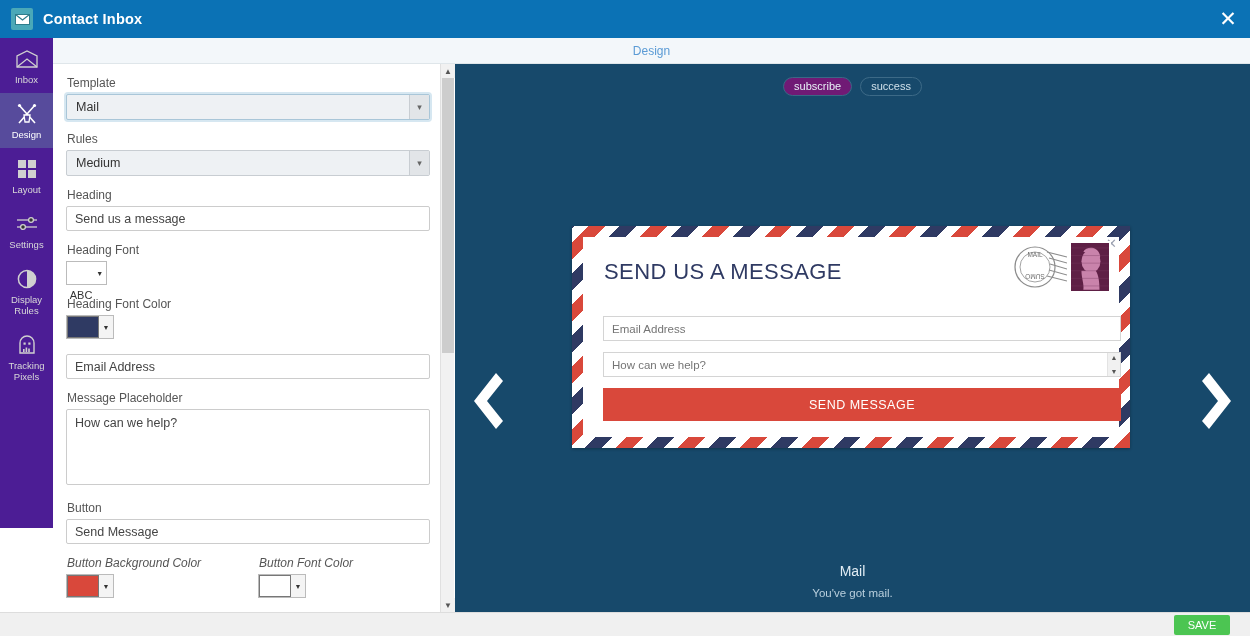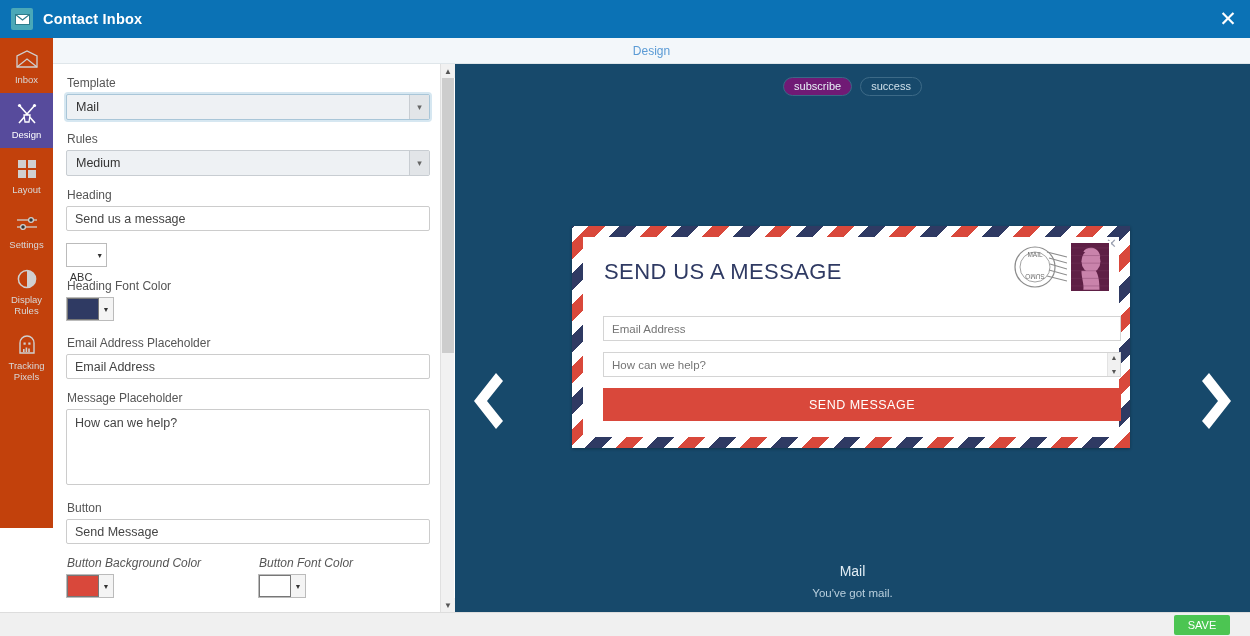--- a/index.html
+++ b/index.html
@@ -26,21 +26,21 @@
   .close-btn {
     position:absolute; right:0; top:0; width:44px; height:38px;
     display:flex; align-items:center; justify-content:center;
     color:#fff; font-size:21px; font-weight:300; cursor:pointer;
     font-family:"DejaVu Sans", sans-serif; line-height:1;
   }
 
   
   .rail {
     position:absolute; left:0; top:38px; width:53px; height:490px;
-    background:#c2410c;
+    background:#4c1d95;
   }
   .rail-item {
     width:53px; padding:9px 2px 8px; text-align:center; cursor:pointer;
     color:#cfcfcf;
   }
   .rail-item.active { background:#574b9c; color:#fff; }
   .rail-ico { height:24px; display:flex; align-items:center; justify-content:center; }
   .rail-ico svg { display:block; }
   .rail-label {
     font-size:9.5px; line-height:11px; margin-top:3px; color:#d8d8d8;
@@ -338,36 +338,36 @@
         <span class="arrowbox">▾</span>
       </div>
     </div>
 
     <div class="group">
       <div class="fieldlabel">Heading</div>
       <input class="textinput" type="text" value="Send us a message" style="">
     </div>
 
     <div class="group">
+      <div class="fieldlabel">Heading Font</div>
       <div class="fontpick">
         <span class="fp-t">ABC</span>
         <span class="fp-c">▼</span>
       </div>
     </div>
 
     <div class="group">
       <div class="fieldlabel">Heading Font Color</div>
       <div class="colorpick">
         <span class="sw" style="background:#2f3a63"></span>
         <span class="cp-c">▼</span>
       </div>
     </div>
 
     <div class="group">
-      <div class="fieldlabel">Email Address Placeholder</div>
       <input class="textinput" type="text" value="Email Address" style="">
     </div>
 
     <div class="group">
       <div class="fieldlabel">Message Placeholder</div>
       <textarea class="textarea" style="">How can we help?</textarea>
     </div>
 
     <div class="group">
       <div class="fieldlabel">Button</div>

